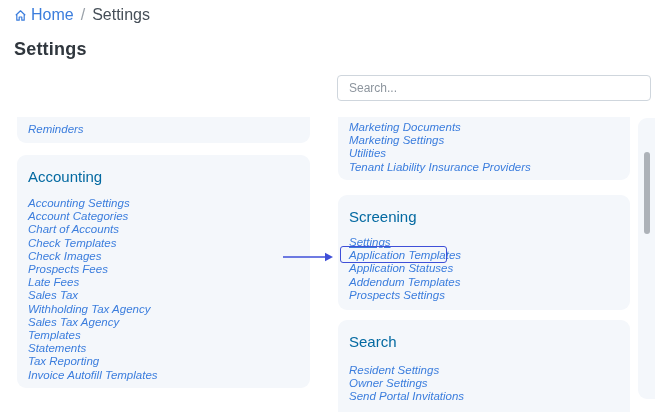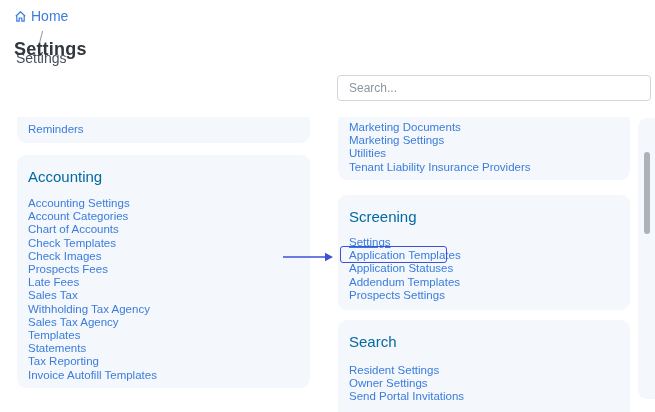--- a/index.html
+++ b/index.html
@@ -6,21 +6,21 @@
   body{
     width:655px;height:412px;position:relative;overflow:hidden;
     background:#ffffff;
     font-family:"Liberation Sans",sans-serif;
     -webkit-font-smoothing:antialiased;
   }
   
   .breadcrumb{
     position:absolute;left:14px;top:8px;height:14px;
     display:flex;align-items:center;gap:5px;
-    font-size:14px;color:#868e96;white-space:nowrap;flex-direction:column;
+    font-size:16px;color:#868e96;white-space:nowrap;
   }
   .breadcrumb .home-wrap{display:flex;align-items:center;gap:4px;color:#3b7ddd;cursor:pointer;}
   .breadcrumb .sep{color:#9aa1a9;padding:0 2px;}
   .breadcrumb .current{color:#464f58;}
   .page-title{
     position:absolute;left:14px;top:27px;
     font-size:18px;font-weight:bold;color:#30373e;letter-spacing:.2px;
   }
   .search-input{
     position:absolute;left:337px;top:75px;width:314px;height:26px;
@@ -35,21 +35,21 @@
   }
   .card{
     position:absolute;background:#f4f7fb;border-radius:9px;
     box-sizing:border-box;padding:0 11px;
   }
   .card h2{
     margin:0;font-size:15px;font-weight:400;color:#0369a1;line-height:20px;
   }
   .card ul{list-style:none;margin:0;padding:0;}
   .card li{line-height:13.2px;font-size:11.5px;position:relative;white-space:nowrap;}
-  .card a{color:#3b7ddd;text-decoration:none;cursor:pointer;}
+  .card a{color:#3b7ddd;text-decoration:none;cursor:pointer;font-style:italic;}
   .card a.underlined{text-decoration:underline;}
   
   .card-reminders{left:17px;top:-28px;width:293px;height:54px;padding-top:34px;}
   .card-accounting{left:17px;top:38px;width:293px;height:233px;padding-top:12px;}
   .card-accounting ul{margin-top:10px;}
   .card-marketing{left:338px;top:-62px;width:292px;height:125px;padding-top:66px;}
   .card-screening{left:338px;top:78px;width:292px;height:115px;padding-top:12px;}
   .card-screening ul{margin-top:9px;}
   .card-portals{left:338px;top:203px;width:292px;height:209px;padding-top:12px;}
   .card-portals ul{margin-top:12px;}

